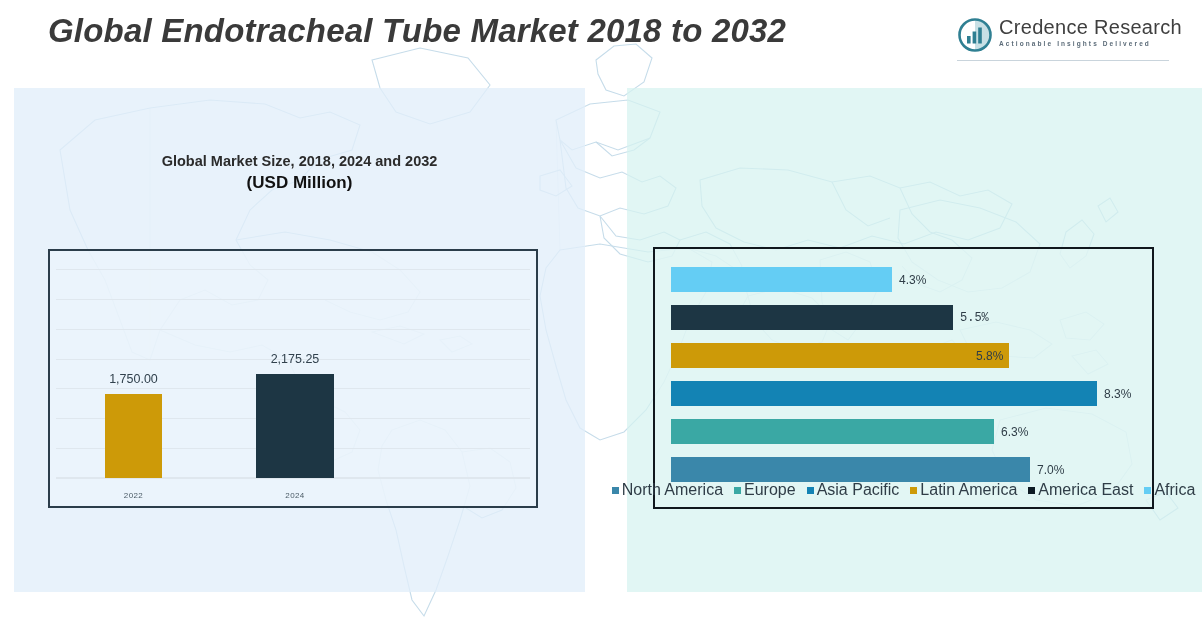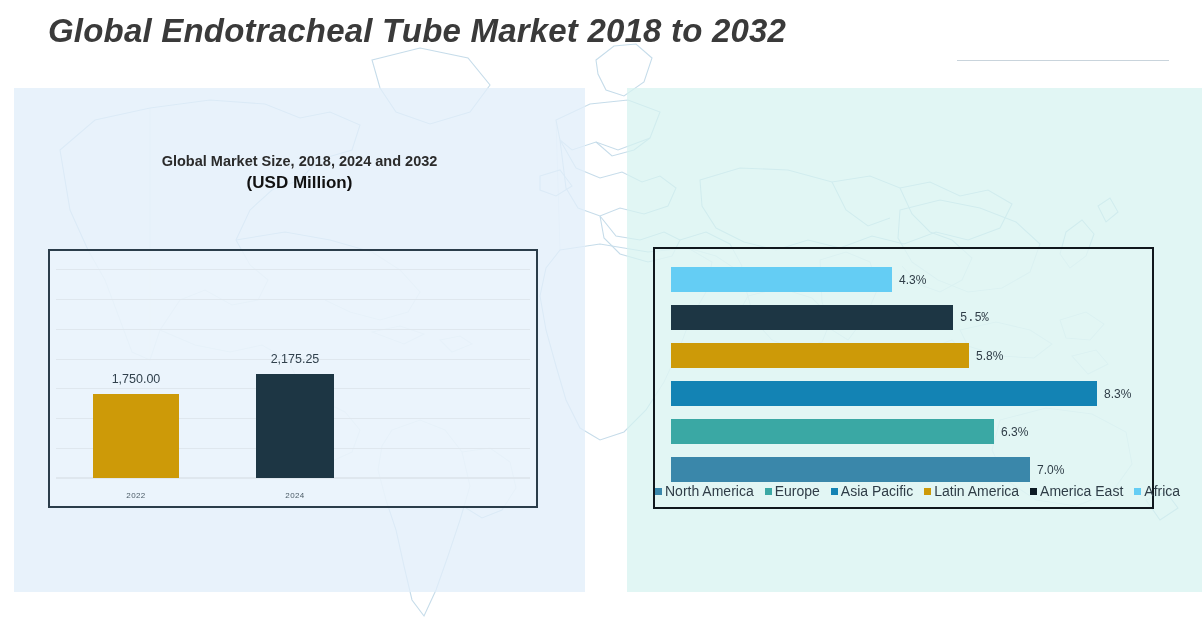--- a/index.html
+++ b/index.html
@@ -79,22 +79,22 @@
   }
   .hbars{position:absolute;left:0;top:0;right:0;bottom:0;}
   .hbar{position:absolute;left:16px;height:25px;}
   .hbar .bar{height:100%;width:100%;}
   .hbar .hlabel{
     position:absolute;top:50%;transform:translateY(-50%);
     font-size:12px;color:#2f3d47;white-space:nowrap;
   }
   .legend{
     position:absolute;left:0;right:0;bottom:8px;z-index:4;
-    display:flex;align-items:center;gap:11px;
-    font-size:14px;color:#2f3d47;
+    display:flex;justify-content:center;align-items:center;gap:11px;
+    font-size:16px;color:#2f3d47;
   }
   .legend .li{display:flex;align-items:center;gap:3px;white-space:nowrap;}
   .legend .sw{width:7px;height:7px;display:inline-block;}
 </style>
 </head>
 <body>
 
 <div class="stage">
 
   <div class="map-layer">
@@ -152,20 +152,35 @@
       </g>
     </svg>
   </div>
 
   <div class="panel panel-left"></div>
   <div class="panel panel-right"></div>
 
   <div class="header">
     <div class="title">Global Endotracheal Tube Market 2018 to 2032</div>
 
+    <div class="logo">
+      <div class="logo-mark">
+        <svg viewBox="0 0 36 36" width="36" height="36" aria-hidden="true">
+          <circle cx="18" cy="18" r="15.5" fill="none" stroke="#2f7f92" stroke-width="2.6"></circle>
+          <path d="M18 2.6 A15.4 15.4 0 0 1 18 33.4 Z" fill="#3a8fa2" opacity="0.28"></path>
+          <rect x="10" y="19" width="3.6" height="7.5" fill="#2f7f92"></rect>
+          <rect x="15.6" y="14.5" width="3.6" height="12" fill="#2f7f92"></rect>
+          <rect x="21.2" y="10.5" width="3.6" height="16" fill="#2f7f92"></rect>
+        </svg>
+      </div>
+      <div class="logo-text">
+        <div class="logo-name">Credence Research</div>
+        <div class="logo-tag">Actionable Insights Delivered</div>
+      </div>
+    </div>
     <div class="header-rule"></div>
   </div>
 
   <div class="chart-head head-left">
     <div class="ch-sub">Global Market Size, 2018, 2024 and 2032</div>
     <div class="ch-main">(USD Million)</div>
   </div>
 
   <div class="plot-left">
     <div class="grid-lines">
@@ -173,21 +188,21 @@
         <i style="top: 47.8571px;"></i>
         <i style="top: 77.7143px;"></i>
         <i style="top: 107.571px;"></i>
         <i style="top: 137.429px;"></i>
         <i style="top: 167.286px;"></i>
         <i style="top: 197.143px;"></i>
         <i style="top: 227px;"></i>
       </div>
     <div class="axis-base"></div>
     <div class="col-bars">
-        <div class="colbar" style="left: 43px; width: 86px; height: 84px;">
+        <div class="colbar" style="left: 55px; width: 57px; height: 84px;">
           <div class="bar" style="background: rgb(205, 154, 8);"></div>
           <span class="vlabel">1,750.00</span>
           <span class="xlabel">2022</span>
         </div>
         <div class="colbar" style="left: 206px; width: 78px; height: 104px;">
           <div class="bar" style="background: rgb(29, 54, 68);"></div>
           <span class="vlabel">2,175.25</span>
           <span class="xlabel">2024</span>
         </div>
       </div>
@@ -197,21 +212,21 @@
   <div class="plot-right">
     <div class="hbars">
         <div class="hbar" style="top: 18px; width: 221px;">
           <div class="bar" style="background: rgb(100, 205, 244);"></div>
           <span class="hlabel" style="left: 228px;">4.3%</span>
         </div>
         <div class="hbar" style="top: 56px; width: 282px; font-family: Liberation Mono, monospace;">
           <div class="bar" style="background: rgb(29, 54, 68);"></div>
           <span class="hlabel" style="left: 289px;">5.5%</span>
         </div>
-        <div class="hbar" style="top: 94px; width: 298px;">
+        <div class="hbar" style="top: 94px; width: 338px;">
           <div class="bar" style="background: rgb(205, 154, 8);"></div>
           <span class="hlabel" style="left: 305px;">5.8%</span>
         </div>
         <div class="hbar" style="top: 132px; width: 426px;">
           <div class="bar" style="background: rgb(19, 131, 180);"></div>
           <span class="hlabel" style="left: 433px;">8.3%</span>
         </div>
         <div class="hbar" style="top: 170px; width: 323px;">
           <div class="bar" style="background: rgb(58, 168, 164);"></div>
           <span class="hlabel" style="left: 330px;">6.3%</span>

